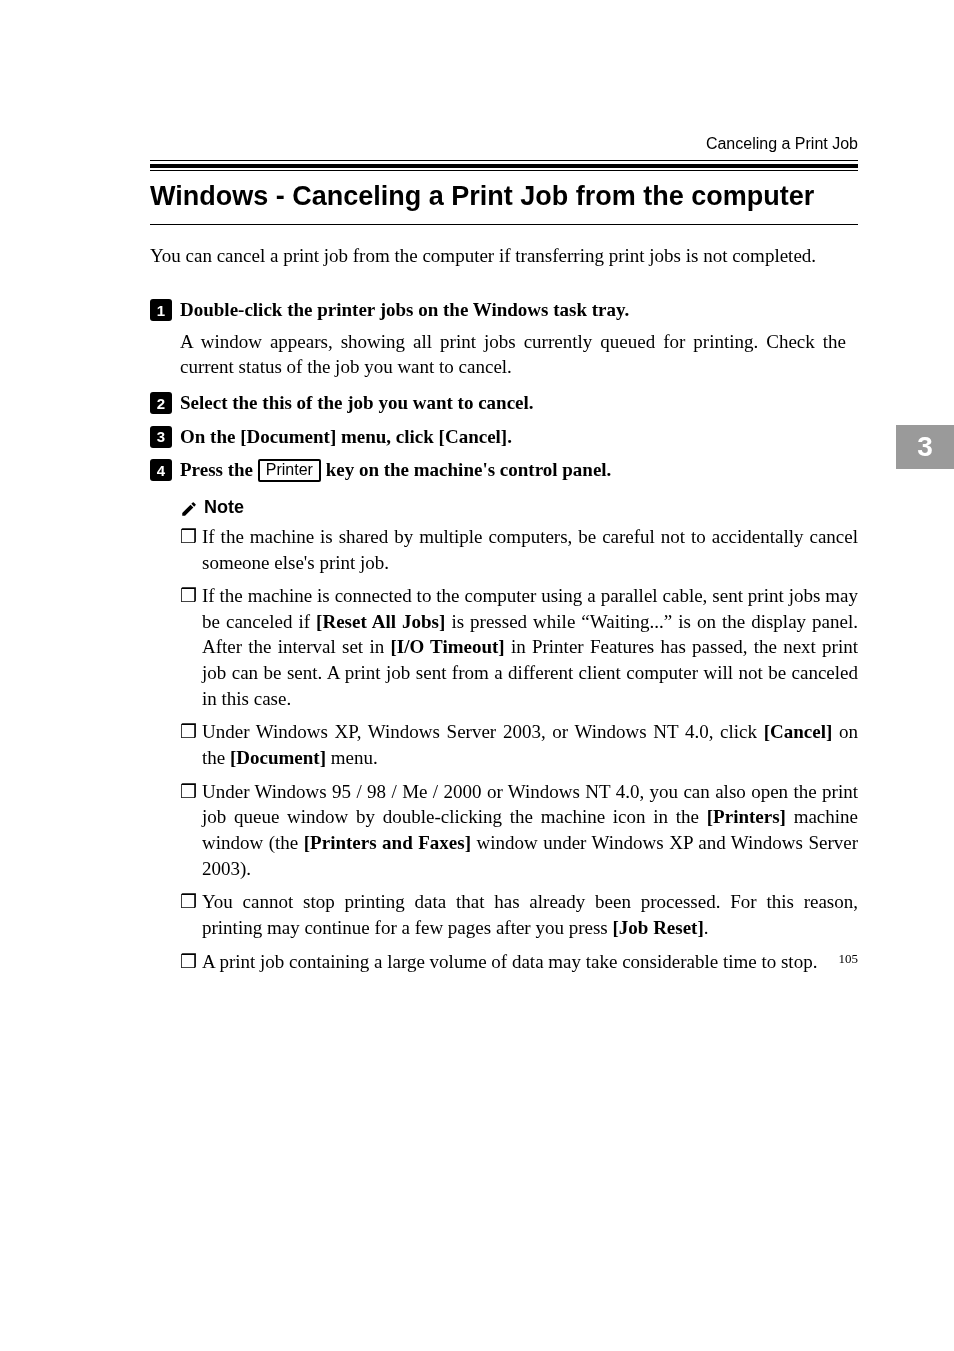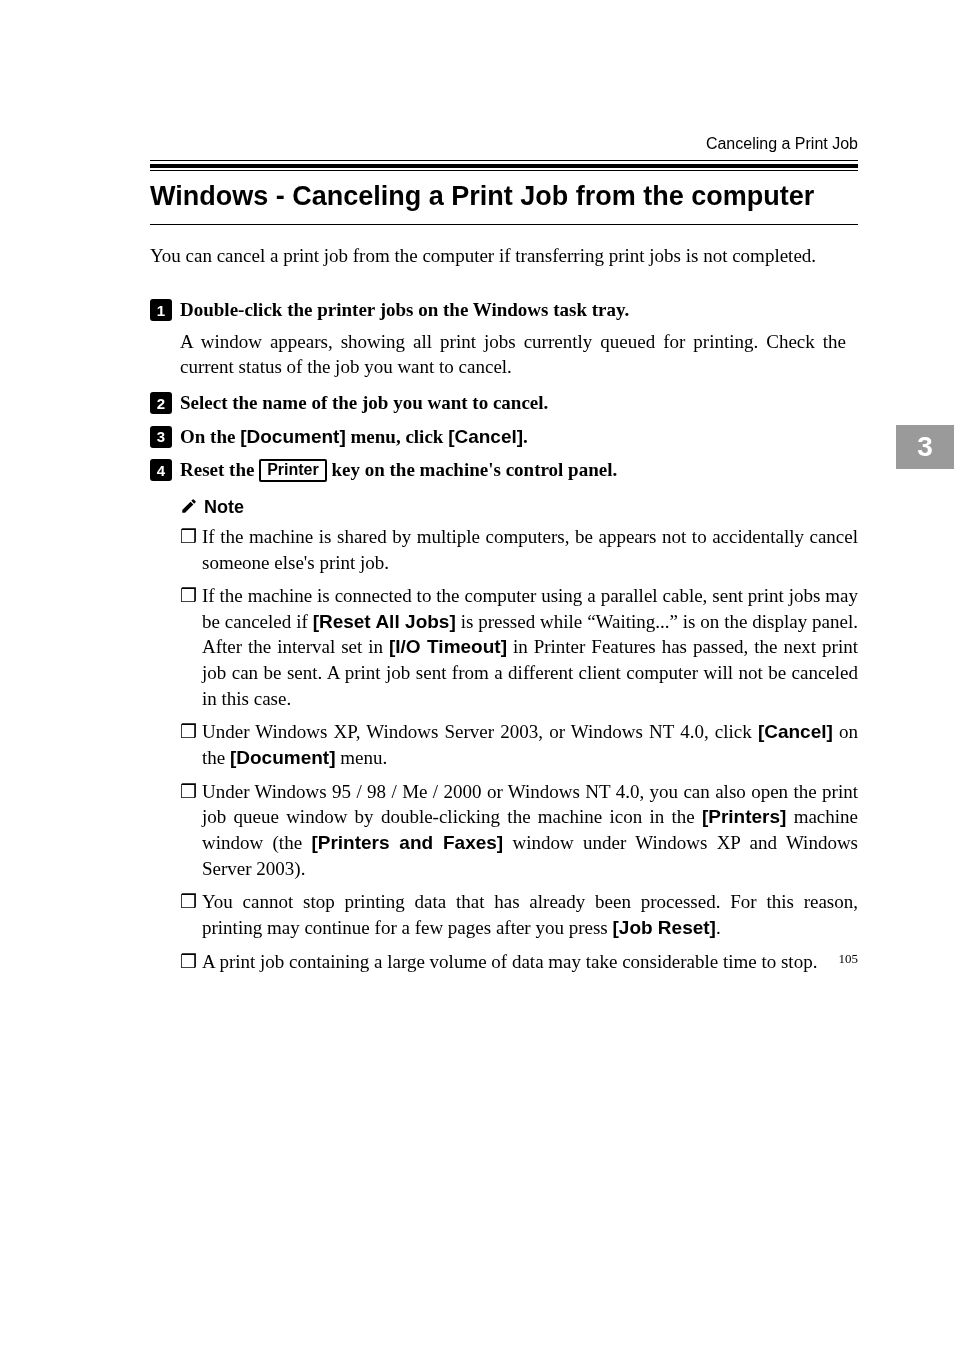--- a/index.html
+++ b/index.html
@@ -10,24 +10,24 @@
     .side-tab { position: absolute; right: 0; top: 425px; width: 58px; height: 44px; background: #9a9a9a; display: flex; align-items: center; justify-content: center; }
     .side-tab span { color: #fff; font-family: Arial, Helvetica, sans-serif; font-size: 28px; font-weight: bold; }
     .h2-rule-top { border-top: 4px solid #000; margin-top: 44px; margin-bottom: 2px; }
     .h2-rule-mid { border-top: 1.5px solid #000; margin-bottom: 10px; }
     .h2 { font-family: Arial, Helvetica, sans-serif; font-weight: bold; font-size: 27px; margin-bottom: 12px; }
     .h2-rule-bot { border-top: 1px solid #000; margin-bottom: 18px; }
     .intro { font-size: 19px; line-height: 1.32; text-align: justify; margin-bottom: 29px; }
     .step-line { display: flex; align-items: flex-start; margin-top: 8px; margin-bottom: 6px; }
     .step-num { width: 22px; height: 22px; background: #000; color: #fff; font-family: Arial, sans-serif; font-weight: bold; font-size: 15px; display: inline-flex; align-items: center; justify-content: center; border-radius: 3px; margin-right: 8px; flex: none; margin-top: 2px; }
     .step-text { font-size: 19px; font-weight: bold; line-height: 1.35; flex: 1; }
-    .sans-bold { font-family: Liberation Sans, sans-serif; font-weight: bold; }
+    .sans-bold { font-family: Liberation Serif, serif; font-weight: bold; }
     .step-body { font-size: 19px; line-height: 1.35; text-align: justify; margin: 4px 12px 10px 30px; }
-    .key { display:inline-block; border:2px solid #000; border-radius:2px; padding:0 6px 1px 6px; font-family:Arial,Helvetica,sans-serif; font-weight:bold; font-size:16px; line-height:1.1; vertical-align:1px; }
-    .note-head { display: flex; align-items: flex-start; margin: 14px 0 6px 30px; }
+    .key { display:inline-block; border:2px solid #000; border-radius:2px; padding:0 6px 1px 6px; font-family:Arial,Helvetica,sans-serif; font-weight:normal; font-size:16px; line-height:1.1; vertical-align:1px; }
+    .note-head { display: flex; align-items: flex-end; margin: 14px 0 6px 30px; }
     .note-icon { width: 18px; height: 18px; margin-right: 6px; }
     .note-label { font-family: Arial, Helvetica, sans-serif; font-weight: bold; font-size: 18px; }
     .bullet { display: flex; margin: 4px 0 8px 30px; }
     .bullet-mark { width: 22px; flex: none; font-size: 19px; line-height: 1.35; }
     .bullet-text { font-size: 19px; line-height: 1.35; text-align: justify; flex: 1; }
     .page-num { position: absolute; bottom: 58px; right: 96px; font-size: 13px; }
   </style>
 </head>
 <body>
 
@@ -47,47 +47,47 @@
   <p class="intro">You can cancel a print job from the computer if transferring print jobs is not completed.</p>
 
   <div class="step-line">
     <span class="step-num">1</span>
     <span class="step-text">Double-click the printer jobs on the Windows task tray.</span>
   </div>
   <p class="step-body">A window appears, showing all print jobs currently queued for printing. Check the current status of the job you want to cancel.</p>
 
   <div class="step-line">
     <span class="step-num">2</span>
-    <span class="step-text">Select the name of the job you want to cancel.</span>
+    <span class="step-text">Select the this of the job you want to cancel.</span>
   </div>
 
   <div class="step-line">
     <span class="step-num">3</span>
     <span class="step-text">
       <span>On the </span><span class="sans-bold">[Document]</span><span> menu, click </span><span class="sans-bold">[Cancel]</span><span>.</span>
     </span>
   </div>
 
   <div class="step-line">
     <span class="step-num">4</span>
     <span class="step-text">
-      <span>Reset the </span><span class="key">Printer</span><span> key on the machine's control panel.</span>
+      <span>Press the </span><span class="key">Printer</span><span> key on the machine's control panel.</span>
     </span>
   </div>
 
   <div class="note-head">
     <svg class="note-icon" viewBox="0 0 24 24">
         <path d="M3 17.25V21h3.75L17.81 9.94l-3.75-3.75L3 17.25zM20.71 7.04a1 1 0 0 0 0-1.41l-2.34-2.34a1 1 0 0 0-1.41 0l-1.83 1.83 3.75 3.75 1.83-1.83z" fill="#000"></path>
       </svg>
     <span class="note-label">Note</span>
   </div>
 
   <div class="bullet">
     <span class="bullet-mark">❒</span>
-    <span class="bullet-text">If the machine is shared by multiple computers, be appears not to accidentally cancel someone else's print job.</span>
+    <span class="bullet-text">If the machine is shared by multiple computers, be careful not to accidentally cancel someone else's print job.</span>
   </div>
 
   <div class="bullet">
     <span class="bullet-mark">❒</span>
     <span class="bullet-text">
       <span>If the machine is connected to the computer using a parallel cable, sent print jobs may be canceled if </span><span class="sans-bold">[Reset All Jobs]</span><span> is pressed while “Waiting...” is on the display panel. After the interval set in </span><span class="sans-bold">[I/O Timeout]</span><span> in Printer Features has passed, the next print job can be sent. A print job sent from a different client computer will not be canceled in this case.</span>
     </span>
   </div>
 
   <div class="bullet">

